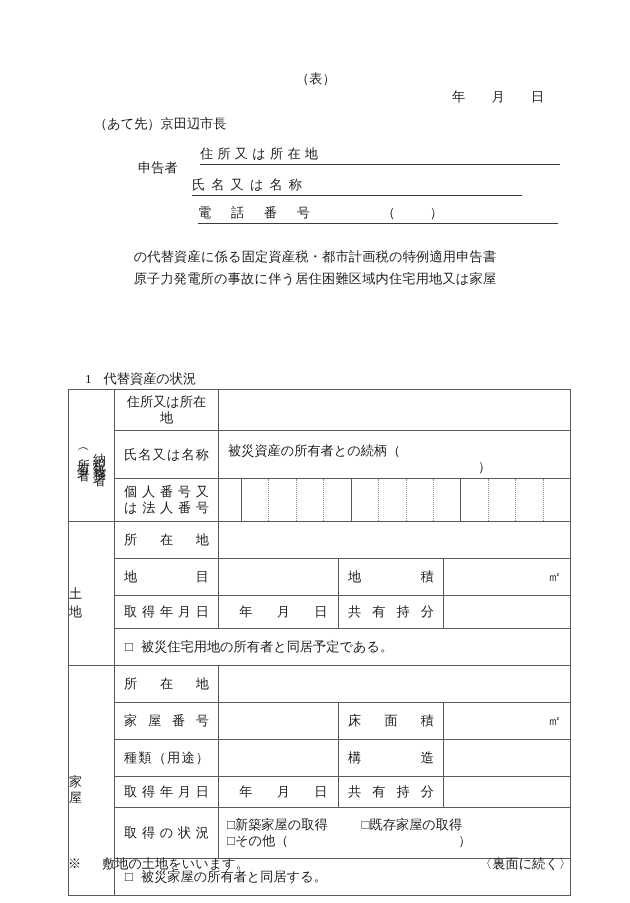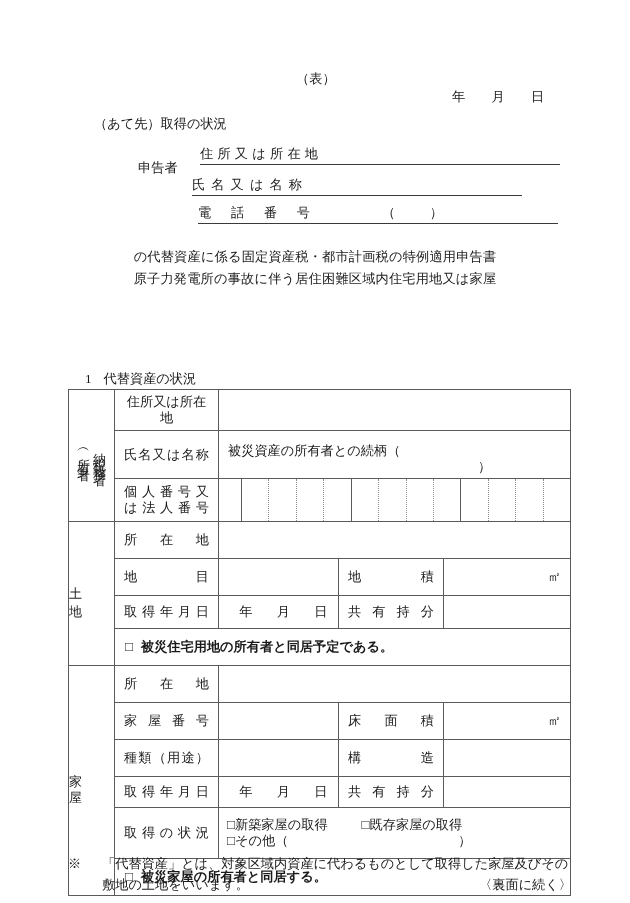--- a/index.html
+++ b/index.html
@@ -164,21 +164,20 @@
   }
   .date-cell {
     text-align: right;
     padding-right: 10px !important;
     letter-spacing: 0.5px;
   }
   .date-cell span { margin-right: 20px; }
   .date-cell span:last-child { margin-right: 0; }
   .check-cell {
     padding: 4px 10px !important;
-    font-weight: bold;
   }
   .check-cell .cb { margin-right: 8px; }
   .status-cell {
     padding: 3px 8px !important;
     line-height: 19px;
   }
   .status-cell .gap2 { display: inline-block; width: 34px; }
   .status-cell .paren-gap { display: inline-block; width: 170px; }
 
   
@@ -236,21 +235,21 @@
 <div class="page">
 
   <div class="omote">（表）</div>
 
   <div class="date-line">
     <span>年</span>
     <span>月</span>
     <span>日</span>
   </div>
 
-  <div class="addressee">（あて先）取得の状況</div>
+  <div class="addressee">（あて先）京田辺市長</div>
 
   <div class="declarant-label">申告者</div>
 
   <div class="field-row" style="left:200px; top:145px;">
     <span class="flabel" style="width:118px;">住所又は所在地</span>
   </div>
   <div class="underline" style="left:200px; top:164px; width:360px;"></div>
 
   <div class="field-row" style="left:192px; top:176px;">
     <span class="flabel" style="width:110px;">氏名又は名称</span>
@@ -440,20 +439,19 @@
       <tr>
         <td class="check-cell" colspan="4" style="height:28px;">
           <span class="cb">□</span><span>被災家屋の所有者と同居する。</span>
         </td>
       </tr>
     </tbody>
   </table>
 
   <div class="footnote">
     <span class="fn-mark">※</span>
-    <span class="fn-body">「代替資産」とは、対象区域内資産に代わるものとして取得した家屋及びその</span>
     <span class="fn-tail">
       <span>敷地の土地をいいます。</span>
       <span class="fn-right">〈裏面に続く〉</span>
     </span>
   </div>
 
 </div>
 
 </body></html>

